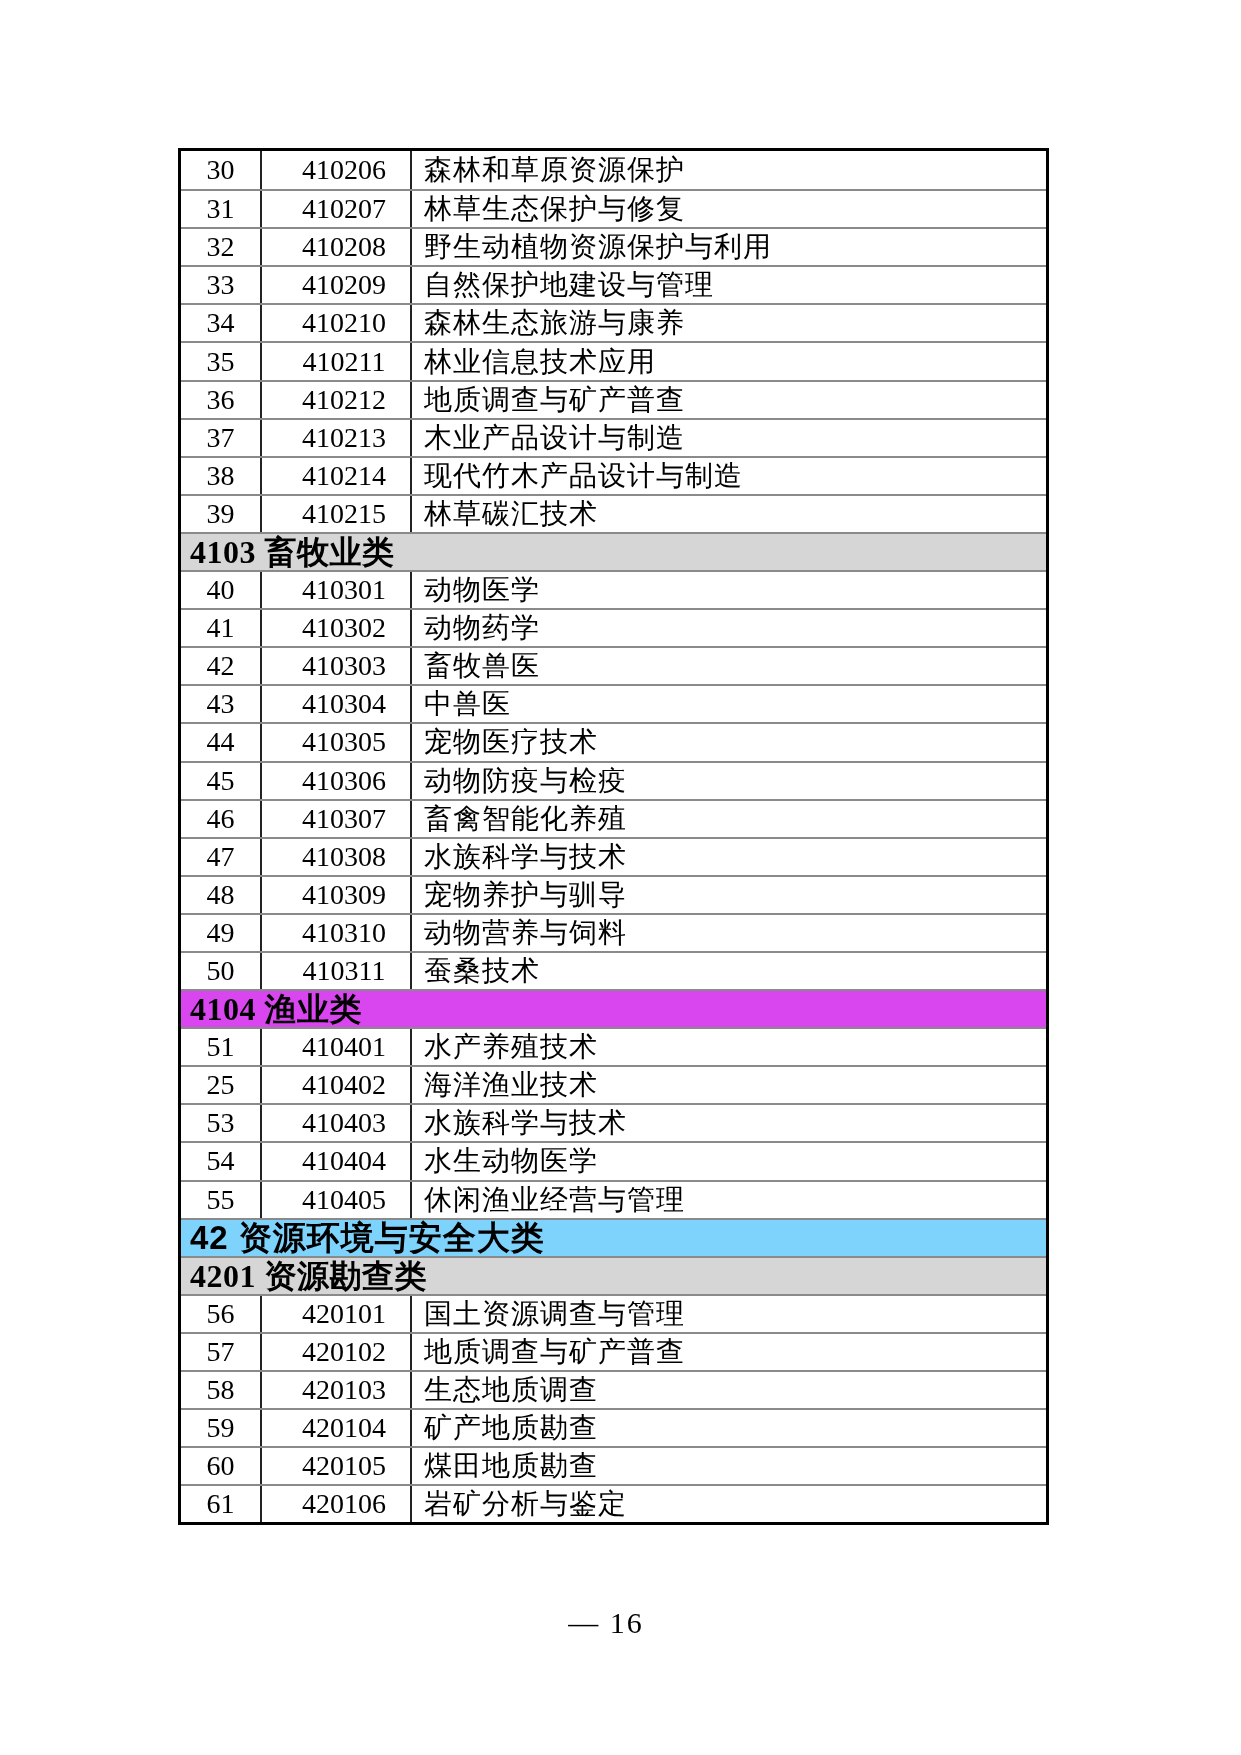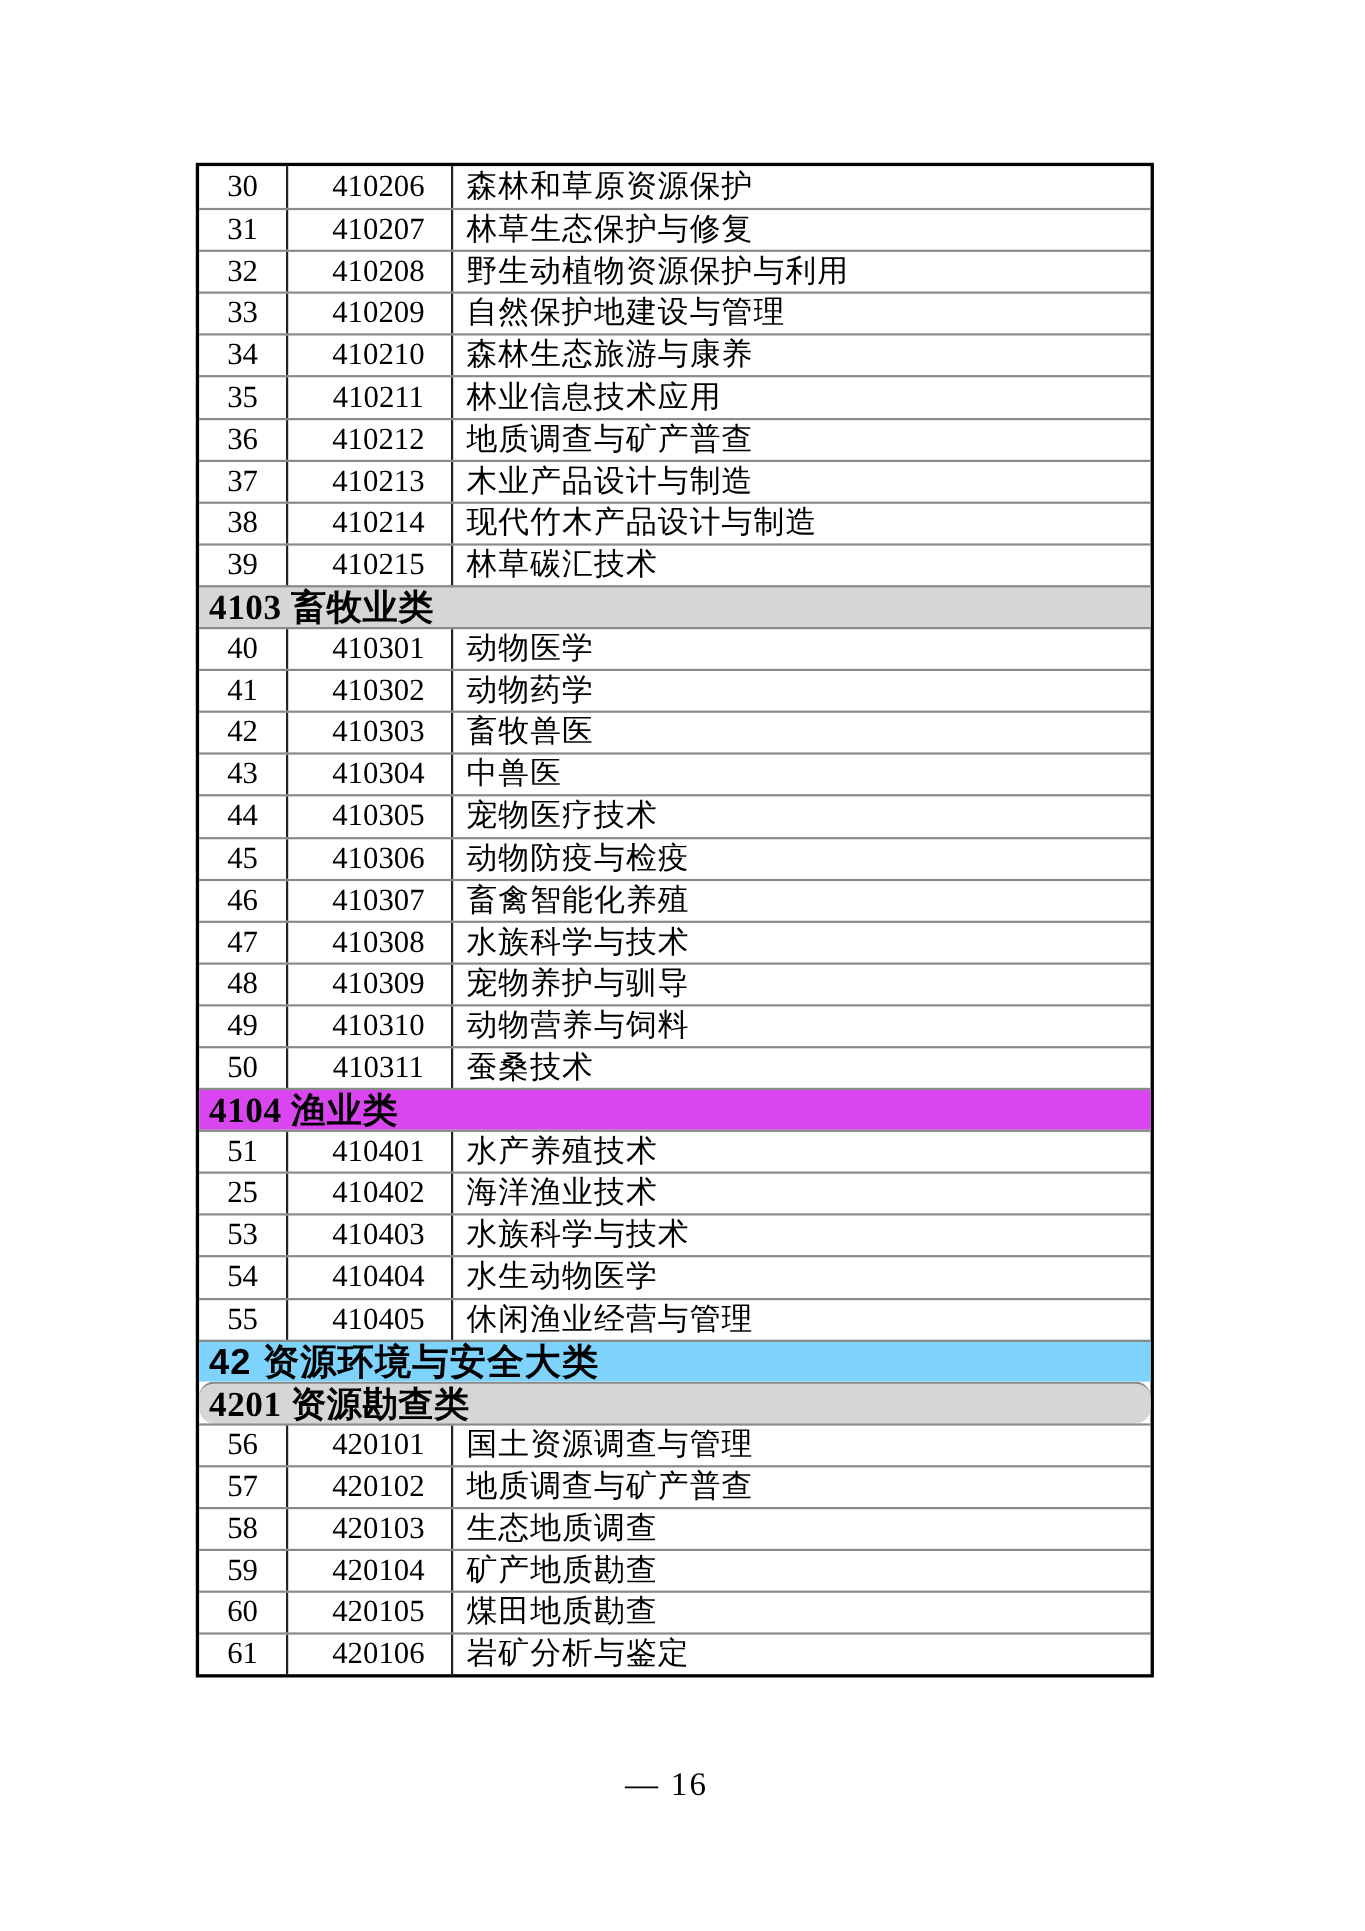--- a/index.html
+++ b/index.html
@@ -214,21 +214,21 @@
         <div class="cell name">水生动物医学</div>
       </div>
       <div class="t-row data">
         <div class="cell no">55</div>
         <div class="cell code">410405</div>
         <div class="cell name">休闲渔业经营与管理</div>
       </div>
       <div class="t-row section section-major" style="background: #7dd3fc;">
         <div class="cell label">42 资源环境与安全大类</div>
       </div>
-      <div class="t-row section section-minor" style="background: rgb(214, 214, 214); border-radius: 14px;">
+      <div class="t-row section section-minor" style="background: rgb(214, 214, 214);">
         <div class="cell label">4201 资源勘查类</div>
       </div>
       <div class="t-row data">
         <div class="cell no">56</div>
         <div class="cell code">420101</div>
         <div class="cell name">国土资源调查与管理</div>
       </div>
       <div class="t-row data">
         <div class="cell no">57</div>
         <div class="cell code">420102</div>

